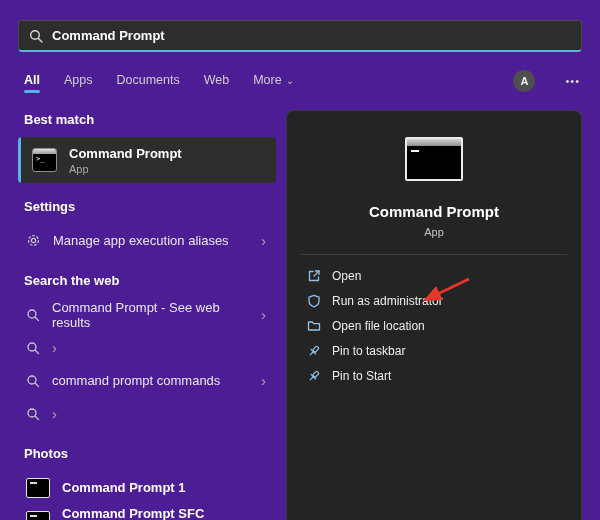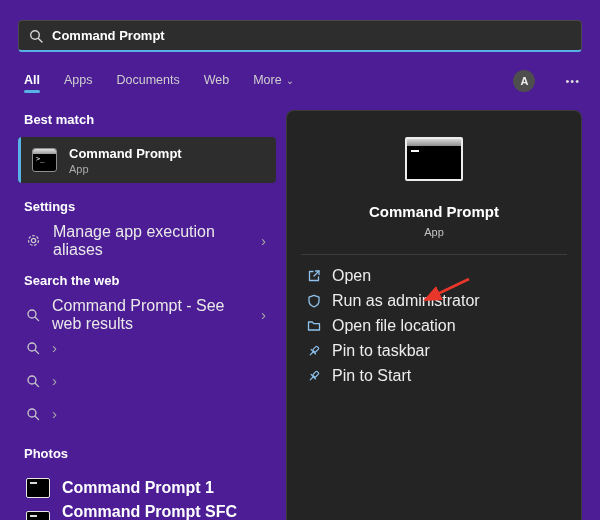--- a/index.html
+++ b/index.html
@@ -51,21 +51,21 @@
     display:flex; align-items:center; gap:12px; padding-left:14px; overflow:hidden;
   }
   .best-card .accent { position:absolute; left:0; top:0; bottom:0; width:3px; background:#57b2e8; }
   .bm-title { font-size:13px; font-weight:600; color:#fff; }
   .bm-sub { font-size:11px; color:#ababab; margin-top:2px; }
   
   .row {
     height:33px; display:flex; align-items:center; gap:12px; padding:0 8px 0 8px;
     border-radius:4px;
   }
-  .row .label { font-size:16px; color:#e9e9e9; flex:1; }
+  .row .label { font-size:13px; color:#e9e9e9; flex:1; }
   .row .label.bold { font-weight:700; color:#fff; }
   .row .chev-r { color:#a9a9a9; font-size:15px; line-height:1; padding-right:2px; }
   
   .cmd-icon {
     width:25px; height:24px; background:#000; border:1px solid #8f8f8f;
     border-radius:3px; position:relative; flex:0 0 auto;
   }
   .cmd-icon::before {
     content:""; position:absolute; top:0; left:0; right:0; height:5px;
     background:linear-gradient(#e0e0e0,#9a9a9a); border-radius:2px 2px 0 0;
@@ -96,21 +96,21 @@
     background:linear-gradient(#d6d6d6,#8e8e8e);
   }
   .big-cmd::after {
     content:""; position:absolute; top:11px; left:4px; width:8px; height:2px; background:#fff;
   }
   .pv-title { font-size:15px; font-weight:600; color:#fff; margin-top:22px; }
   .pv-sub { font-size:11px; color:#c4c4c4; margin-top:6px; }
   .pv-divider { width:calc(100% - 28px); height:1px; background:#3d3d3d; margin-top:16px; }
   .actions { width:100%; padding:8px 14px 0; }
   .action-row { height:25px; display:flex; align-items:center; gap:11px; border-radius:4px; padding:0 6px; }
-  .action-row .label { font-size:16px; color:#ededed; }
+  .action-row .label { font-size:12px; color:#ededed; }
   .action-row svg { flex:0 0 auto; }
   
   .arrow-overlay { position:absolute; left:0; top:0; pointer-events:none; }
 </style>
 </head>
 <body>
 
 <div class="screen">
 
   <div class="search-bar">
@@ -175,20 +175,21 @@
           <circle cx="6" cy="6" r="4" fill="none" stroke="#c9c9c9" stroke-width="1.3"></circle>
           <line x1="9.2" y1="9.2" x2="12.6" y2="12.6" stroke="#c9c9c9" stroke-width="1.3" stroke-linecap="round"></line>
         </svg>
         <div class="chev-r">›</div>
       </div>
       <div class="row">
         <svg width="14" height="14" viewBox="0 0 14 14">
           <circle cx="6" cy="6" r="4" fill="none" stroke="#c9c9c9" stroke-width="1.3"></circle>
           <line x1="9.2" y1="9.2" x2="12.6" y2="12.6" stroke="#c9c9c9" stroke-width="1.3" stroke-linecap="round"></line>
         </svg>
+        <div class="label">command prompt commands</div>
         <div class="chev-r">›</div>
       </div>
       <div class="row">
         <svg width="14" height="14" viewBox="0 0 14 14">
           <circle cx="6" cy="6" r="4" fill="none" stroke="#c9c9c9" stroke-width="1.3"></circle>
           <line x1="9.2" y1="9.2" x2="12.6" y2="12.6" stroke="#c9c9c9" stroke-width="1.3" stroke-linecap="round"></line>
         </svg>
         <div class="chev-r">›</div>
       </div>
 

